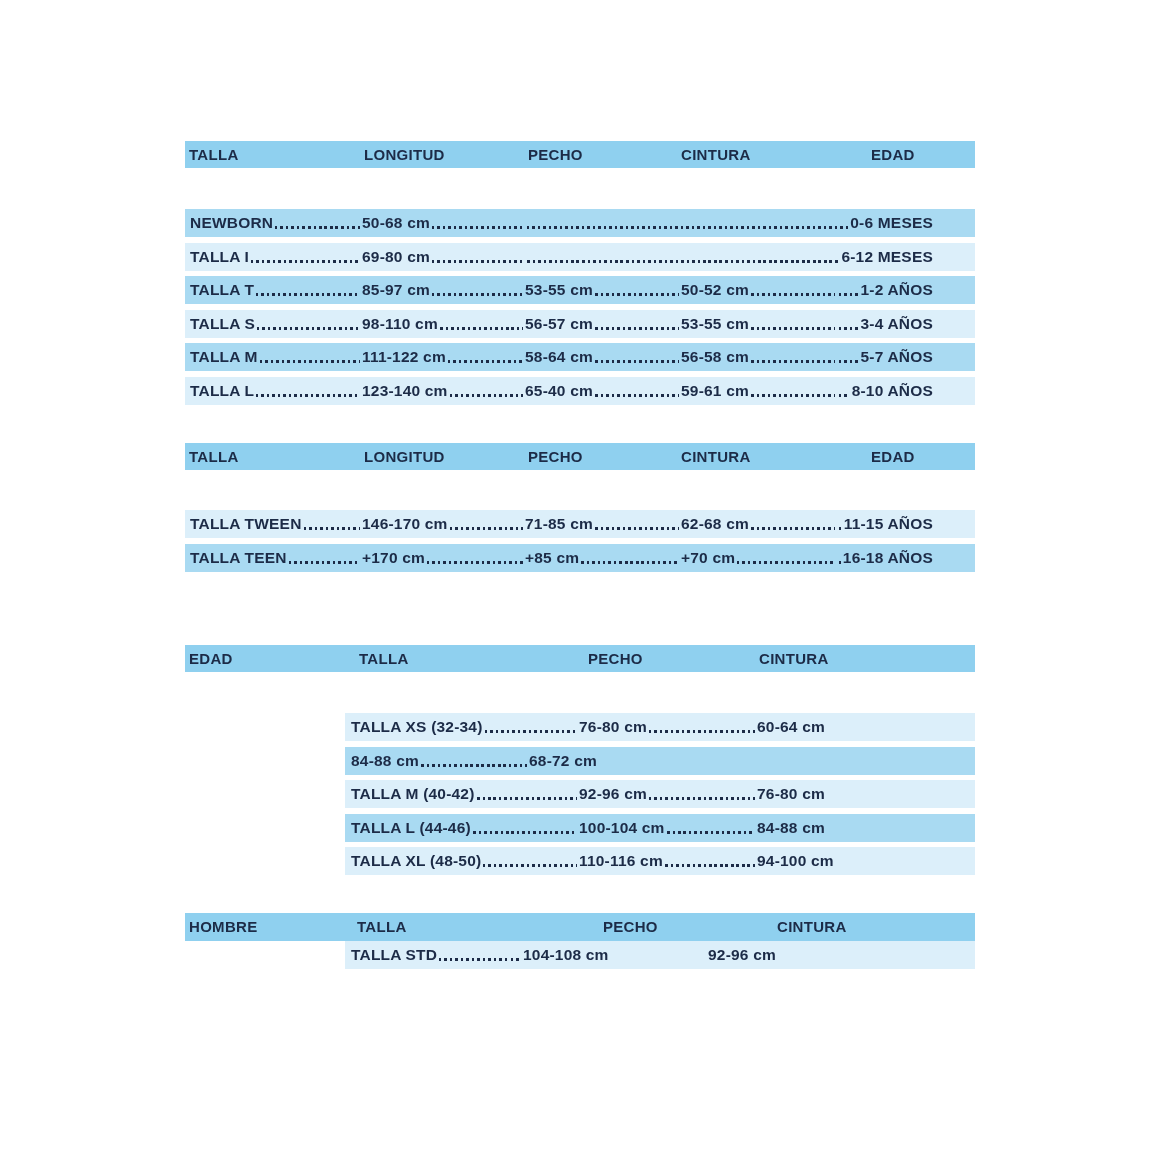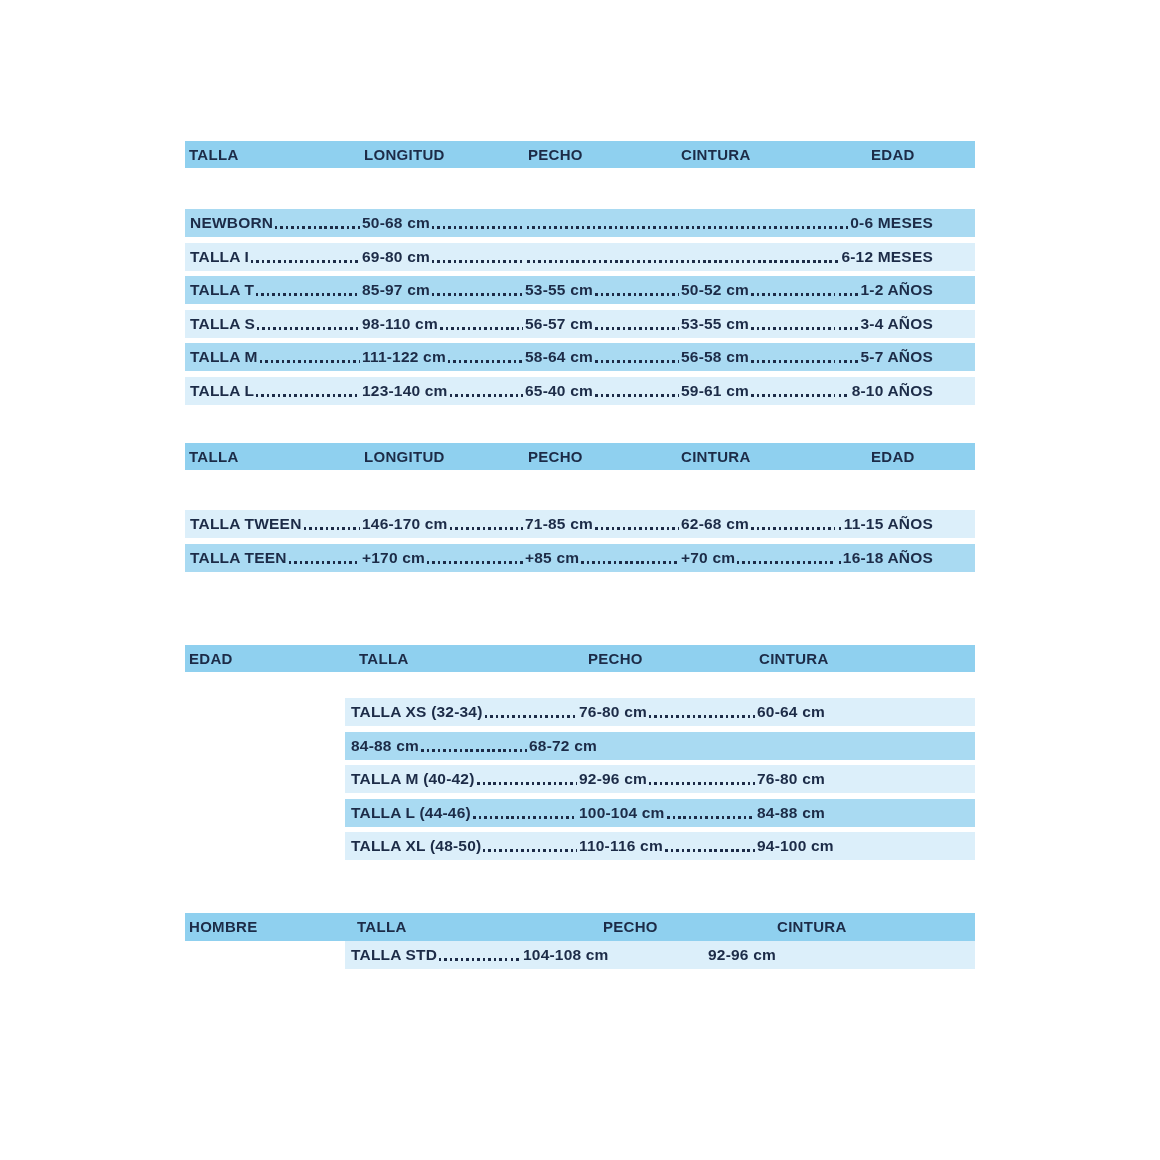--- a/index.html
+++ b/index.html
@@ -50,21 +50,21 @@
   .m-label{width:228px;}
   .m-p{width:178px;}
   .h-label{width:172px;}
   .h-p{width:185px;flex-direction:column;}
   
   #sec-kids1{top:141px;}
   #sec-kids1 .tbody{margin-top:41px;}
   #sec-kids2{top:443px;}
   #sec-kids2 .tbody{margin-top:40px;}
   #sec-mujer{top:645px;}
-  #sec-mujer .tbody{margin-top:26px;text-align:right;}
+  #sec-mujer .tbody{margin-top:41px;text-align:right;}
   #sec-hombre{top:913px;}
   #sec-hombre .thead{height:28px;}
   #sec-hombre .thead span{line-height:28px;}
   #sec-hombre .tbody{}
 </style>
 </head>
 <body>
 
 <div class="sheet">
 

